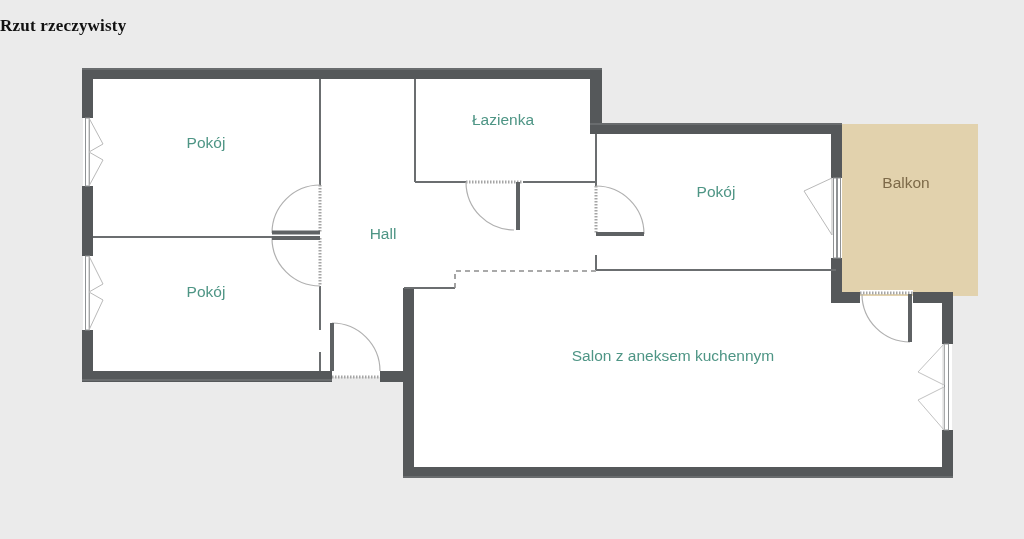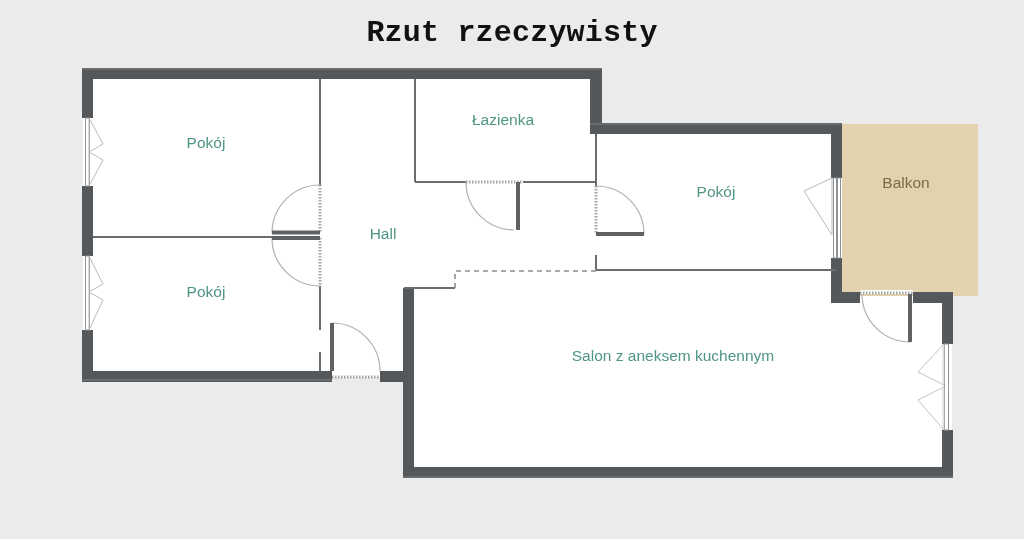--- a/index.html
+++ b/index.html
@@ -19,26 +19,26 @@
     position: relative;
     width: 1024px;
     height: 539px;
     background: #ebebeb;
   }
   #plan-title {
     position: absolute;
     top: 16px;
     left: 0;
     width: 1024px;
-    text-align: center;
-    font-size: 30px;
+    text-align: left;
+    font-size: 17px;
     font-weight: bold;
     color: #111111;
     letter-spacing: 0.2px;
-    font-family: Liberation Mono, monospace;
+    font-family: Liberation Serif, serif;
   }
   #plan-svg-wrap {
     position: absolute;
     top: 0;
     left: 0;
     width: 1024px;
     height: 539px;
   }
   svg.plan {
     display: block;

